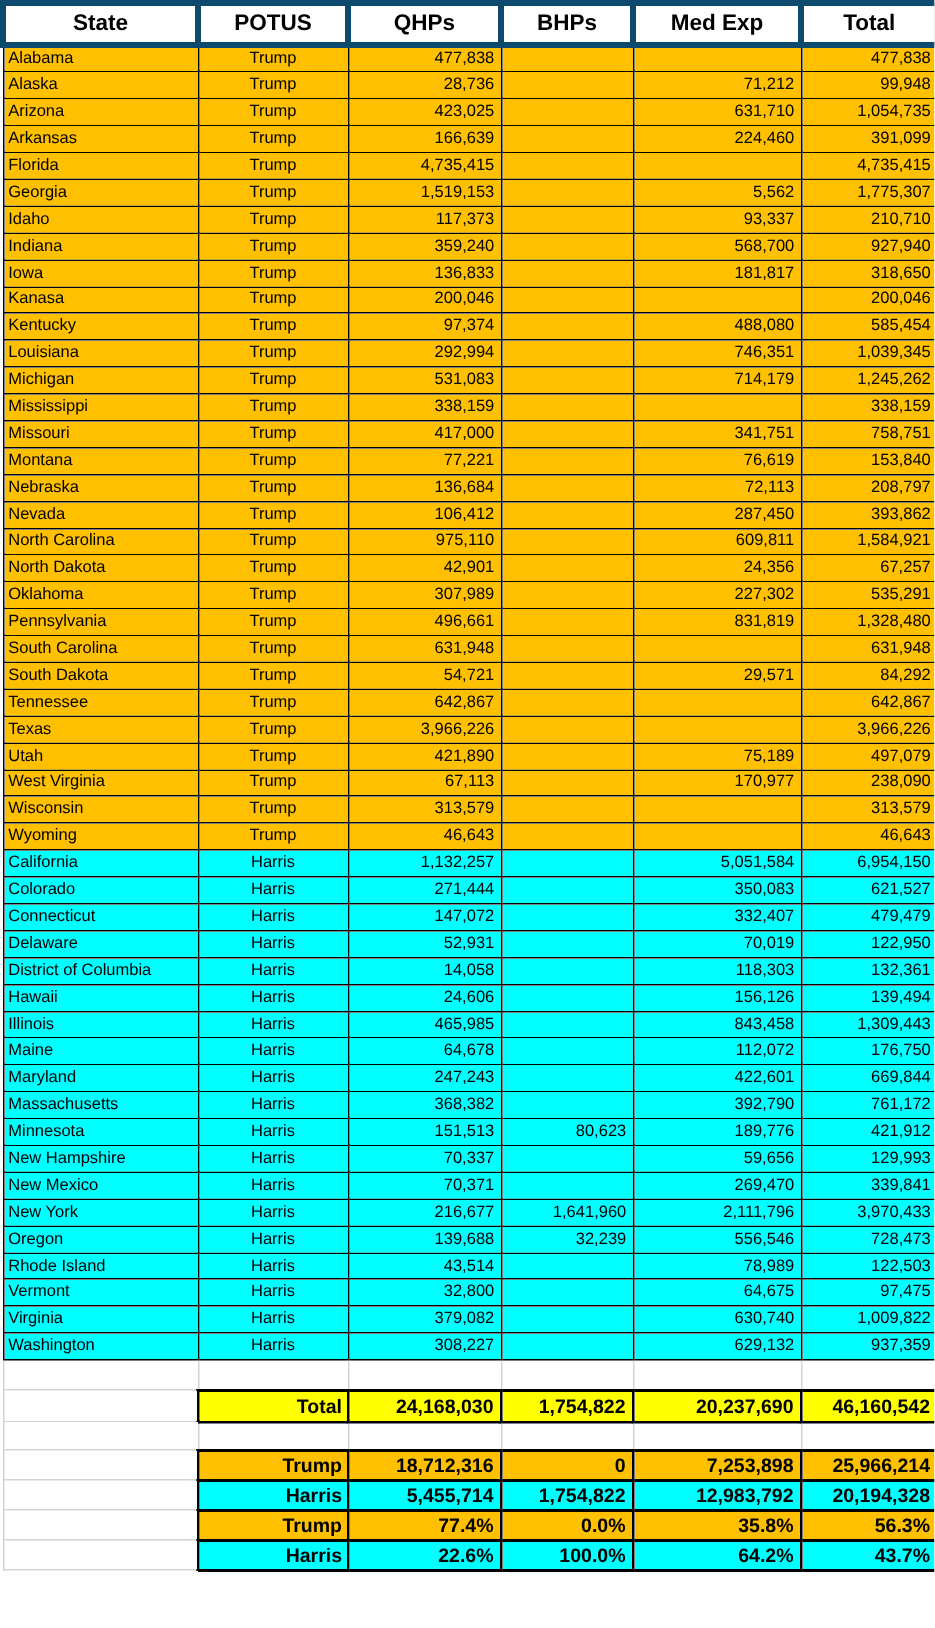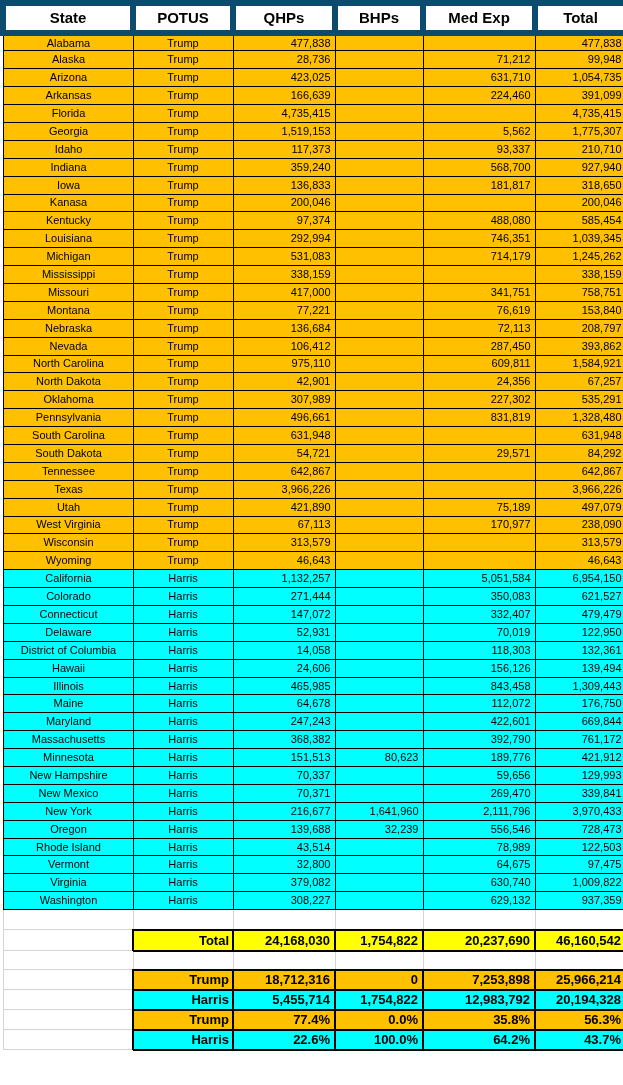--- a/index.html
+++ b/index.html
@@ -12,31 +12,31 @@
   html,body{margin:0;padding:0;background:#fff;}
   .sheet{
     width:623px;height:1085px;overflow:hidden;background:#fff;
     font-family:"Liberation Sans","DejaVu Sans",sans-serif;
     color:#000;
   }
   table{border-collapse:collapse;table-layout:fixed;width:623px;}
   td,th{padding:0 3px;overflow:hidden;white-space:nowrap;position:relative;box-sizing:border-box;}
   
   thead th{
-    border:6px solid #0c4a6e;background:#fff;
+    border:4px solid #0c4a6e;background:#fff;
     font-size:15px;font-weight:bold;text-align:center;
     height:24px;line-height:24px;
   }
   
   tr.r-state{height:17.9px;}
   tr.r-state td{border:1px solid #000;font-size:11px;line-height:1;}
   td.p-trump{background:var(--trump);}
   td.p-harris{background:var(--harris);}
   td.p-total{background:var(--total);}
-  .col-state{text-align:center;padding-right:2px;}
+  .col-state{text-align:left;padding-right:2px;}
   .col-potus{text-align:center;}
   .num{text-align:right;padding-right:4px;}
   
   tr.r-blank td{border:1px solid var(--grid);background:#fff;}
   tr.blank-a{height:20px;}
   tr.blank-b{height:19px;}
   tr.r-pad{height:4px;}
   tr.r-pad td{border:0;background:#fff;}
   
   tr.r-sum{height:20px;}

